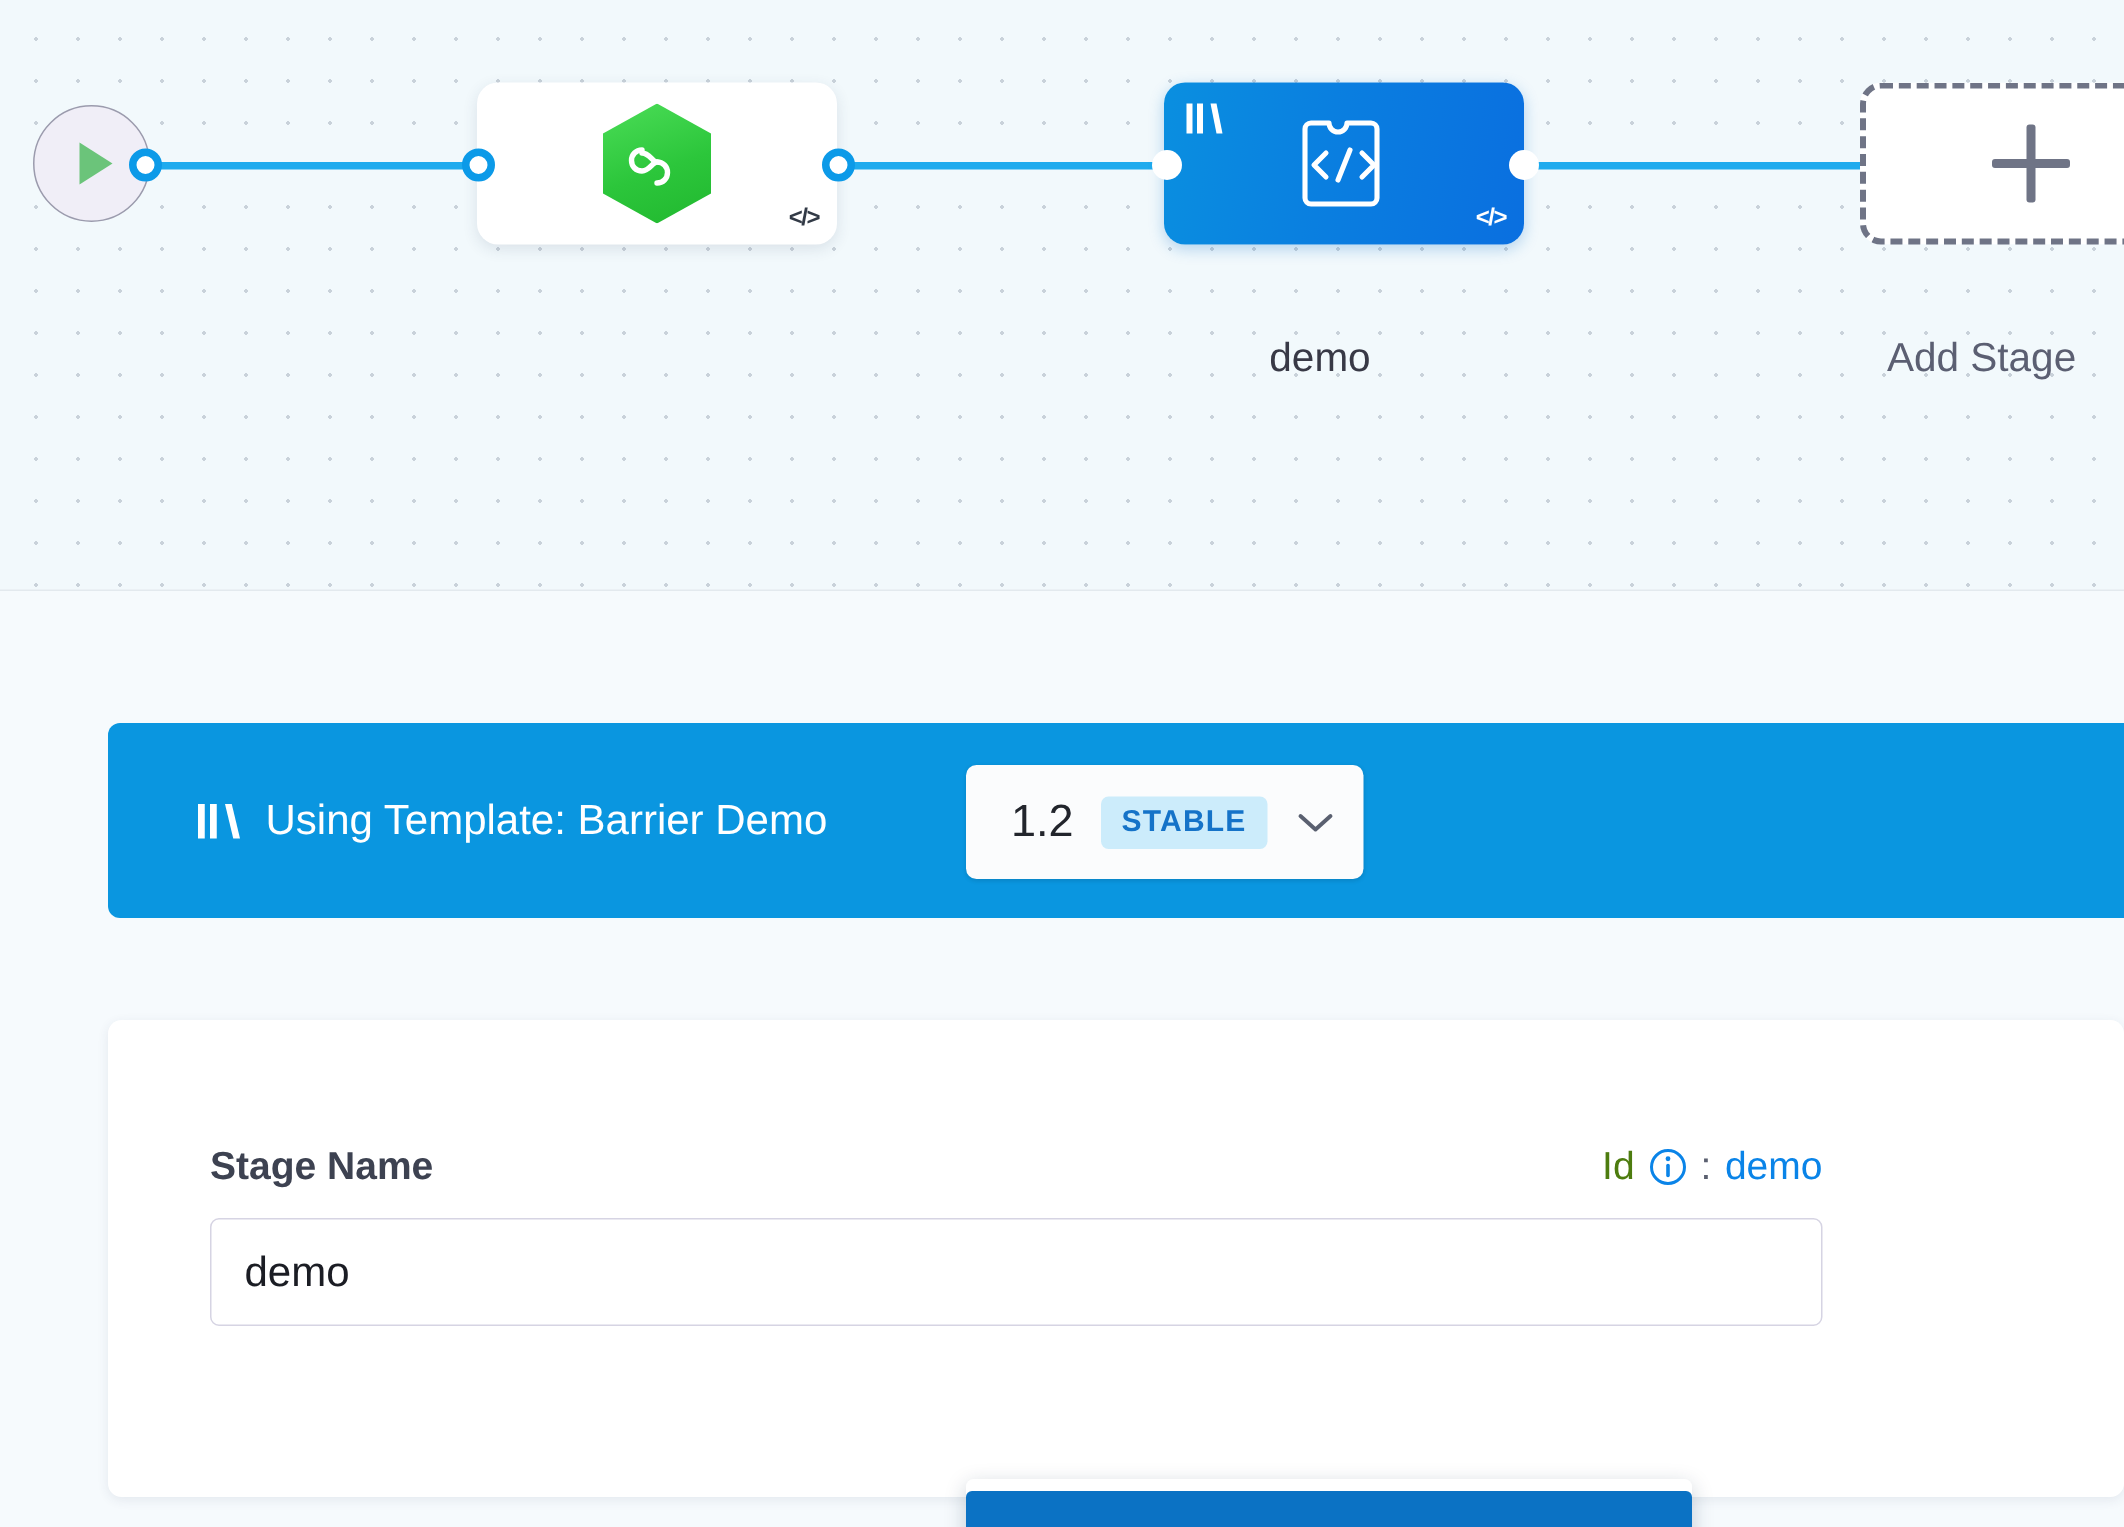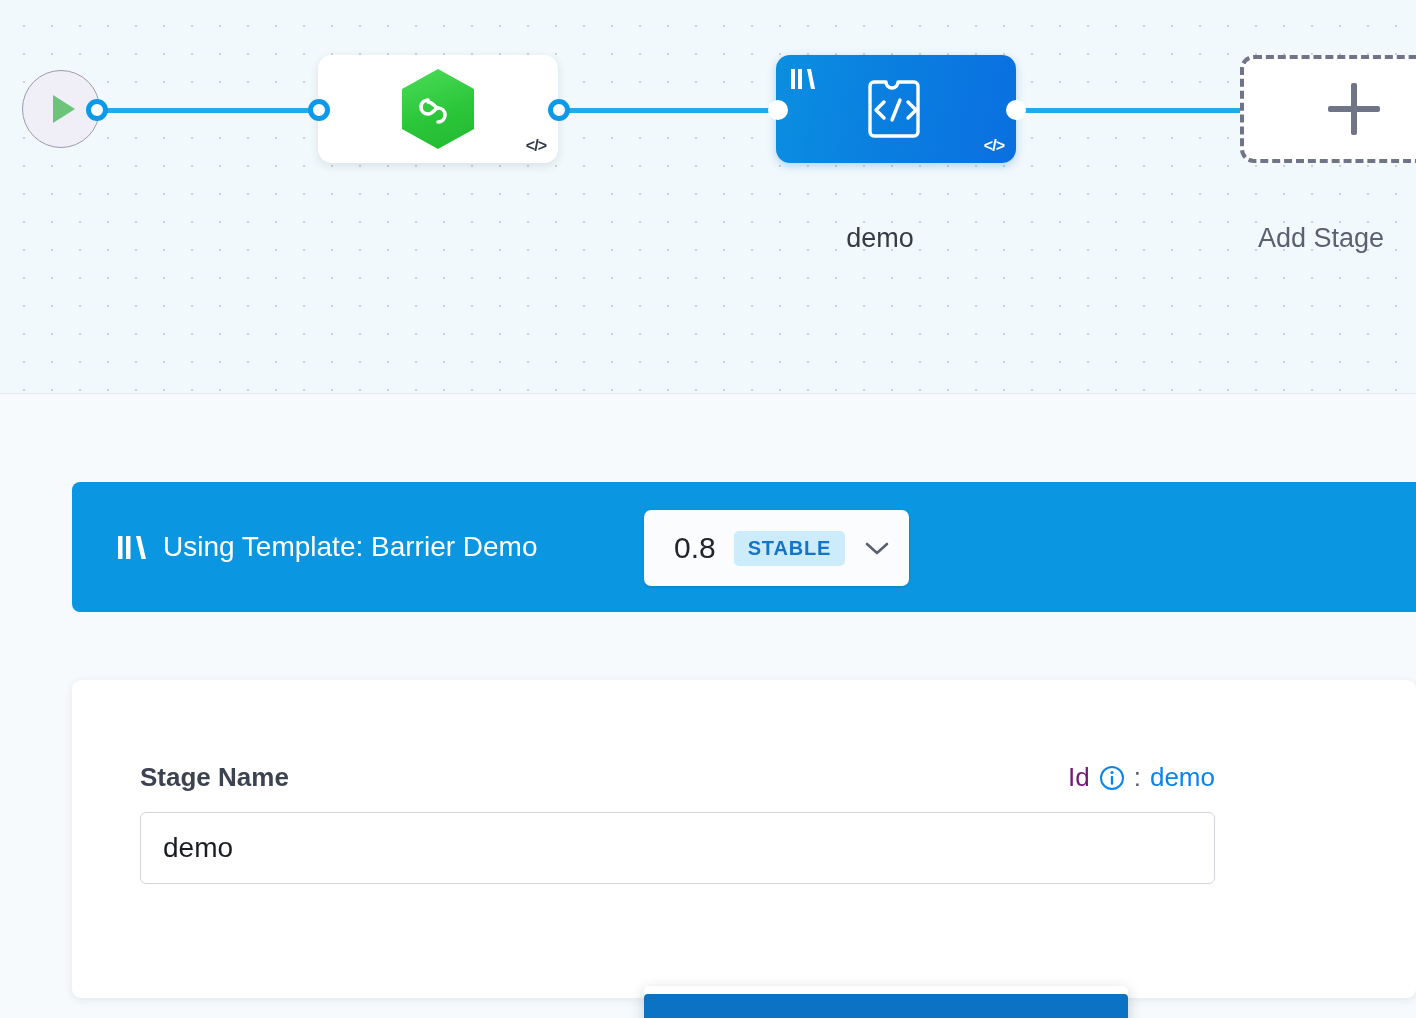--- a/index.html
+++ b/index.html
@@ -156,21 +156,21 @@
   }
 
   .template-bar {
     position: absolute;
     left: 72px; top: 88px;
     width: 1344px; height: 130px;
     background: #0a96e0;
     border-radius: 8px 0 0 8px;
     display: flex;
     align-items: center;
-    padding-left: 45px;
+    padding-left: 59px;
   }
   .lib-icon-bar { width: 30px; height: 27px; margin-right: 16px; flex: 0 0 auto; }
   .template-text {
     color: #ffffff;
     font-size: 28px;
     white-space: nowrap;
   }
 
   .version-select {
     position: absolute;
@@ -239,21 +239,21 @@
     font-size: 26px;
     font-weight: 700;
     color: #3d4251;
   }
   .id-group {
     display: flex;
     align-items: center;
     gap: 9px;
     font-size: 26px;
   }
-  .id-word  { color: #701a75; }
+  .id-word  { color: #4d7c0f; }
   .id-colon { color: #5b6070; }
   .id-value { color: #0a84e8; }
   .info-icon { width: 26px; height: 26px; }
 
   .text-input {
     position: absolute;
     left: 68px; top: 132px;
     width: 1075px; height: 72px;
     border: 1.5px solid #d6d4e3;
     border-radius: 6px;
@@ -321,21 +321,21 @@
 
   <div class="template-bar">
     <svg class="lib-icon-bar" viewBox="0 0 30 27">
       <rect x="1" y="2" width="4.5" height="23" fill="#ffffff"></rect>
       <rect x="9" y="2" width="4.5" height="23" fill="#ffffff"></rect>
       <path d="M19 2 L23.5 2 L29 25 L24.5 25 Z" fill="#ffffff"></path>
     </svg>
     <span class="template-text">Using Template: Barrier Demo</span>
 
     <div class="version-select">
-      <span class="version-num">0.8</span>
+      <span class="version-num">1.2</span>
       <span class="stable-chip">STABLE</span>
       <svg class="chev" viewBox="0 0 28 18">
         <path d="M4 5 L14 14 L24 5" stroke="#5a6070" stroke-width="2.6" fill="none" stroke-linecap="round" stroke-linejoin="round"></path>
       </svg>
     </div>
   </div>
 
   <div class="form-card">
     <div class="form-row">
       <span class="field-label">Stage Name</span>

